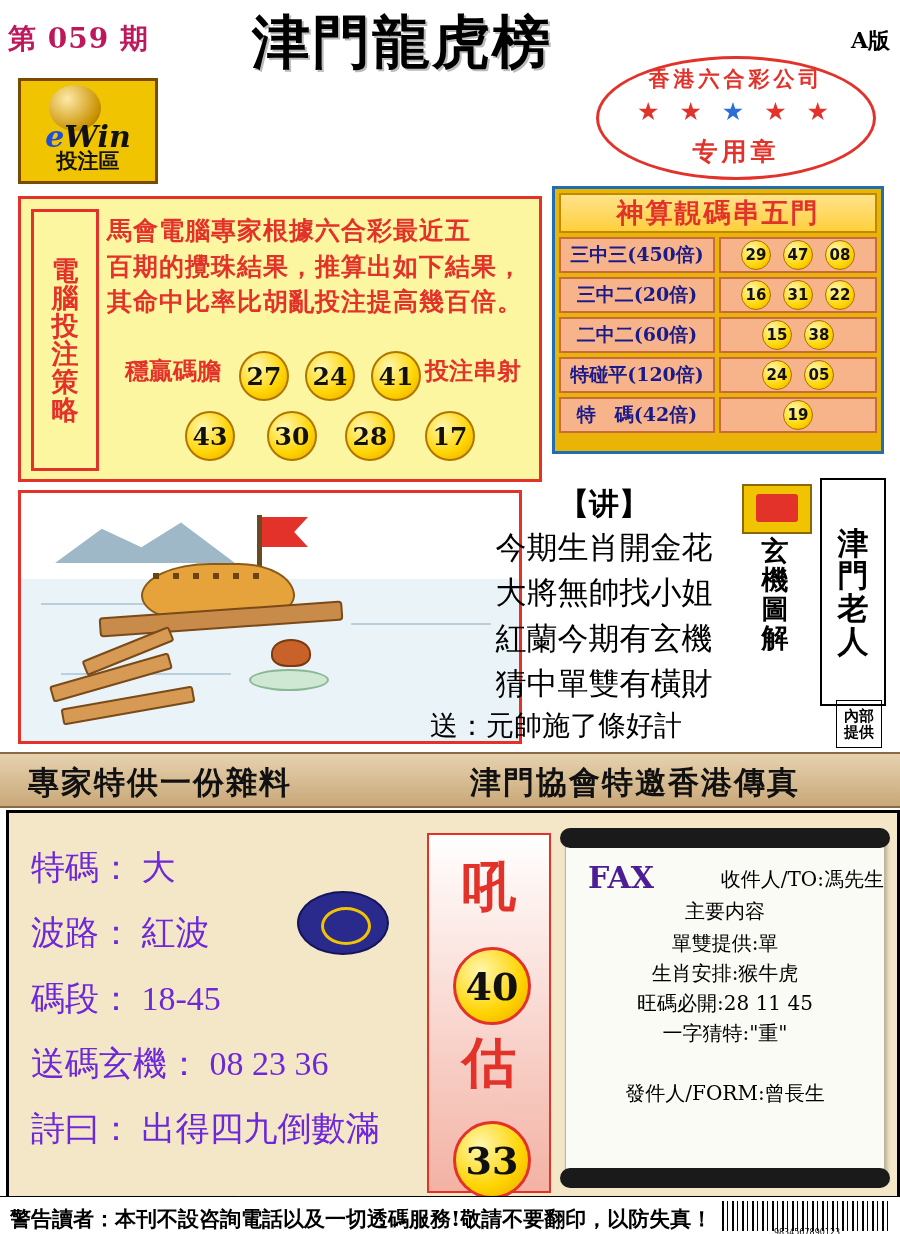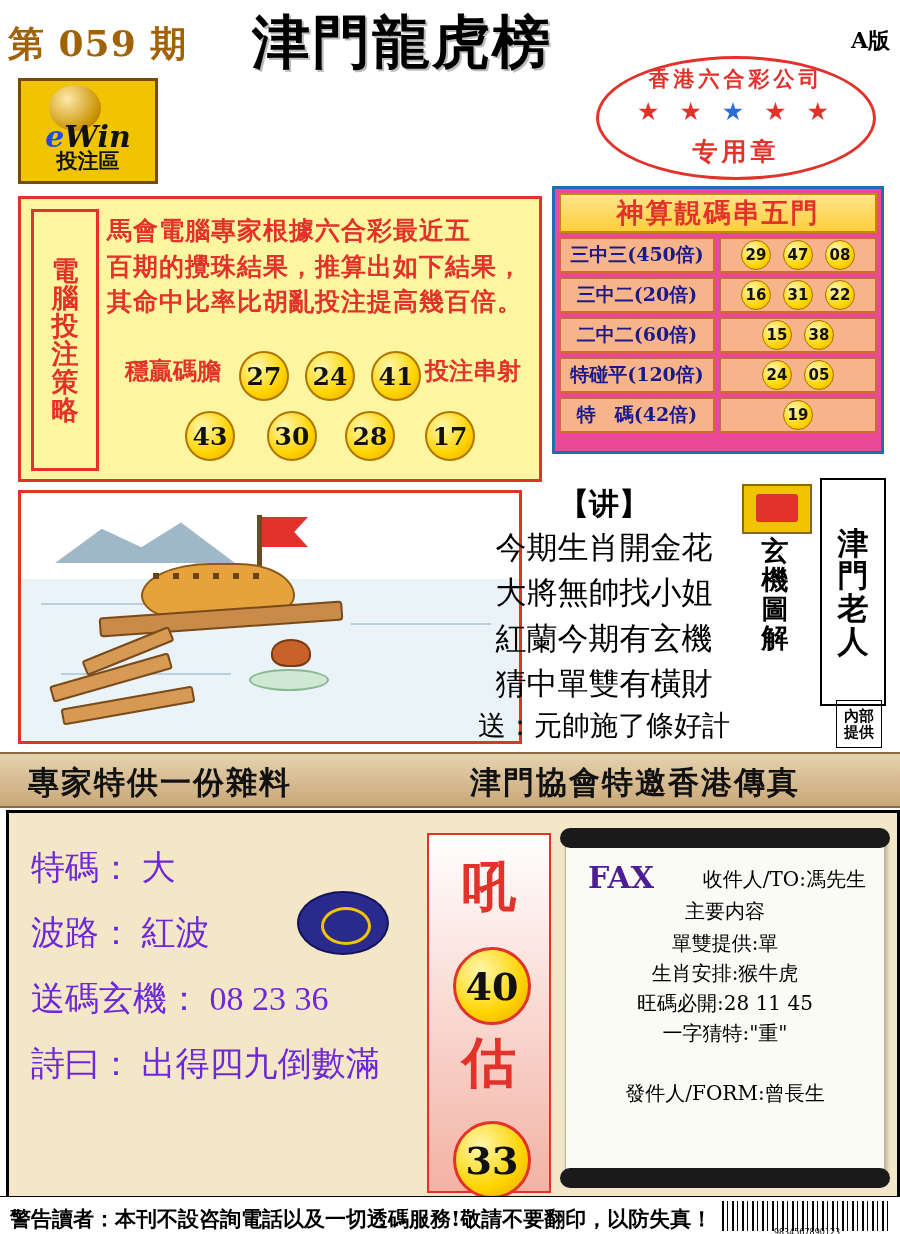--- a/index.html
+++ b/index.html
@@ -5,22 +5,22 @@
   html,body{margin:0;padding:0;}
   body{
     width:900px;height:1234px;position:relative;overflow:hidden;
     font-family:"DejaVu Sans","Liberation Sans",sans-serif;
     background:#ffffff;
   }
   .page{position:absolute;inset:0;background:#fff;}
 
   
   .hdr{position:absolute;left:0;top:0;width:900px;height:72px;}
-  .issue{position:absolute;left:8px;top:20px;font-size:36px;font-weight:bold;
-         font-family:"DejaVu Serif","Liberation Serif",serif;color:#a16207;letter-spacing:1px;}
+  .issue{position:absolute;left:8px;top:20px;font-size:28px;font-weight:bold;
+         font-family:"DejaVu Serif","Liberation Serif",serif;color:#be185d;letter-spacing:1px;}
   .maintitle{position:absolute;left:252px;top:4px;font-size:58px;font-weight:bold;
         font-family:"DejaVu Serif","Liberation Serif",serif;color:#000;letter-spacing:2px;
         text-shadow:2px 2px 0 #bbb;}
   .version{position:absolute;right:10px;top:26px;font-size:22px;font-weight:bold;
         font-family:"DejaVu Serif","Liberation Serif",serif;color:#000;}
 
   
   .stamp{position:absolute;left:596px;top:56px;width:274px;height:118px;
          border:3px solid #e2322a;border-radius:50%;}
   .stamp .arc{position:absolute;left:0;top:6px;width:274px;text-align:center;
@@ -62,21 +62,21 @@
   .shottag{position:absolute;left:404px;top:156px;font-size:24px;font-weight:bold;color:#e2322a;
         font-family:"DejaVu Serif","Liberation Serif",serif;}
   .ball-y{position:absolute;width:46px;height:46px;border-radius:50%;
         background:radial-gradient(circle at 34% 30%,#fff7b0,#ffd400 60%,#e8a800);
         border:2px solid #b07400;color:#111;font-weight:bold;font-size:25px;
         display:flex;align-items:center;justify-content:center;
         font-family:"DejaVu Serif","Liberation Serif",serif;}
 
   
   .tblbox{position:absolute;left:552px;top:186px;width:332px;height:268px;
-        background:#ec4899;border:3px solid #1f6fb0;padding:4px;box-sizing:border-box;}
+        background:#eab308;border:3px solid #1f6fb0;padding:4px;box-sizing:border-box;}
   .tblhead{height:36px;background:linear-gradient(#ffe38a,#ffcf3d);border:2px solid #c08a00;
         display:flex;align-items:center;justify-content:center;}
   .tblhead span{font-size:27px;font-weight:bold;color:#e2322a;letter-spacing:2px;
         font-family:"DejaVu Serif","Liberation Serif",serif;}
   .trow{display:flex;height:36px;margin-top:4px;}
   .tcell-l{width:152px;background:#f7b38a;border:2px solid #c86a3a;
         display:flex;align-items:center;justify-content:center;
         font-size:19px;font-weight:bold;color:#1a1a8a;
         font-family:"DejaVu Serif","Liberation Serif",serif;}
   .tcell-r{flex:1;margin-left:4px;background:#f7b38a;border:2px solid #c86a3a;
@@ -109,21 +109,21 @@
         border:2px solid #7a3a12;border-radius:50% 50% 40% 40%;}
   .lily{position:absolute;left:228px;top:176px;width:76px;height:18px;background:#cfe8d4;
         border:2px solid #89b893;border-radius:50%;}
 
   
   .poem{position:absolute;left:430px;top:484px;width:348px;}
   .poem .pt{font-size:30px;color:#000;font-weight:bold;text-align:center;
         font-family:"DejaVu Serif","Liberation Serif",serif;}
   .poem .pl{font-size:31px;color:#000;line-height:1.46;text-align:center;
         font-family:"DejaVu Serif","Liberation Serif",serif;}
-  .poem .last{font-size:28px;text-align:center;}
+  .poem .last{font-size:28px;text-align:left;}
 
   .xuanji{position:absolute;left:742px;top:484px;width:66px;height:248px;}
   .xuanji .box{position:absolute;left:0;top:0;width:66px;height:46px;background:#f0c400;
         border:2px solid #8a6a00;}
   .xuanji .box .g{position:absolute;left:12px;top:8px;width:42px;height:28px;background:#e2322a;
         border-radius:3px;}
   .xuanji .tx{position:absolute;left:0;top:52px;width:66px;text-align:center;
         font-size:27px;font-weight:bold;color:#000;line-height:1.08;
         font-family:"DejaVu Serif","Liberation Serif",serif;}
 
@@ -173,21 +173,21 @@
   .fax{position:absolute;left:556px;top:22px;width:318px;height:344px;background:#fbfbf5;
         border:1px solid #b9b59a;box-shadow:2px 2px 4px rgba(0,0,0,.25);}
   .fax .roll-t{position:absolute;left:-6px;top:-8px;width:330px;height:20px;background:#1a1a1a;
         border-radius:10px;}
   .fax .roll-b{position:absolute;left:-6px;bottom:-8px;width:330px;height:20px;background:#1a1a1a;
         border-radius:10px;}
   .fax .ttl{position:absolute;left:22px;top:24px;font-size:30px;font-weight:bold;color:#4c1d95;
         font-family:"DejaVu Serif","Liberation Serif",serif;}
   .fax .ln{position:absolute;width:318px;text-align:center;font-size:20px;color:#000;
         font-family:"DejaVu Serif","Liberation Serif",serif;}
-  .fax .to{left:0;top:30px;text-align:right;padding-right:18px;box-sizing:border-box;width:318px;}
+  .fax .to{left:0;top:30px;text-align:right;box-sizing:border-box;width:318px;}
 
   
   .wm{position:absolute;left:0;top:1150px;width:900px;text-align:center;
       font-size:52px;font-weight:bold;color:#e2322a;letter-spacing:2px;
       font-family:"DejaVu Serif","Liberation Serif",serif;margin-top:38px;}
 
   
   .footer{position:absolute;left:0;top:1196px;width:900px;height:38px;background:#fff;
       border-top:1px solid #000;}
   .footer .ftxt{position:absolute;left:10px;top:8px;font-size:21px;color:#000;font-weight:bold;
@@ -336,20 +336,21 @@
 
   <div class="banner">
     <div class="b1">專家特供一份雜料</div>
     <div class="b2">津門協會特邀香港傳真</div>
   </div>
 
   <div class="bottom">
     <div class="binfo">
       <div>特碼： 大</div>
       <div>波路： 紅波</div>
+      <div>碼段： 18-45</div>
       <div>送碼玄機： 08 23 36</div>
       <div>詩曰： 出得四九倒數滿</div>
     </div>
     <div class="emblem"></div>
 
     <div class="howcol">
       <div class="ch c1">吼</div>
       <div class="bigball bb1">40</div>
       <div class="ch c2">估</div>
       <div class="bigball bb2">33</div>

